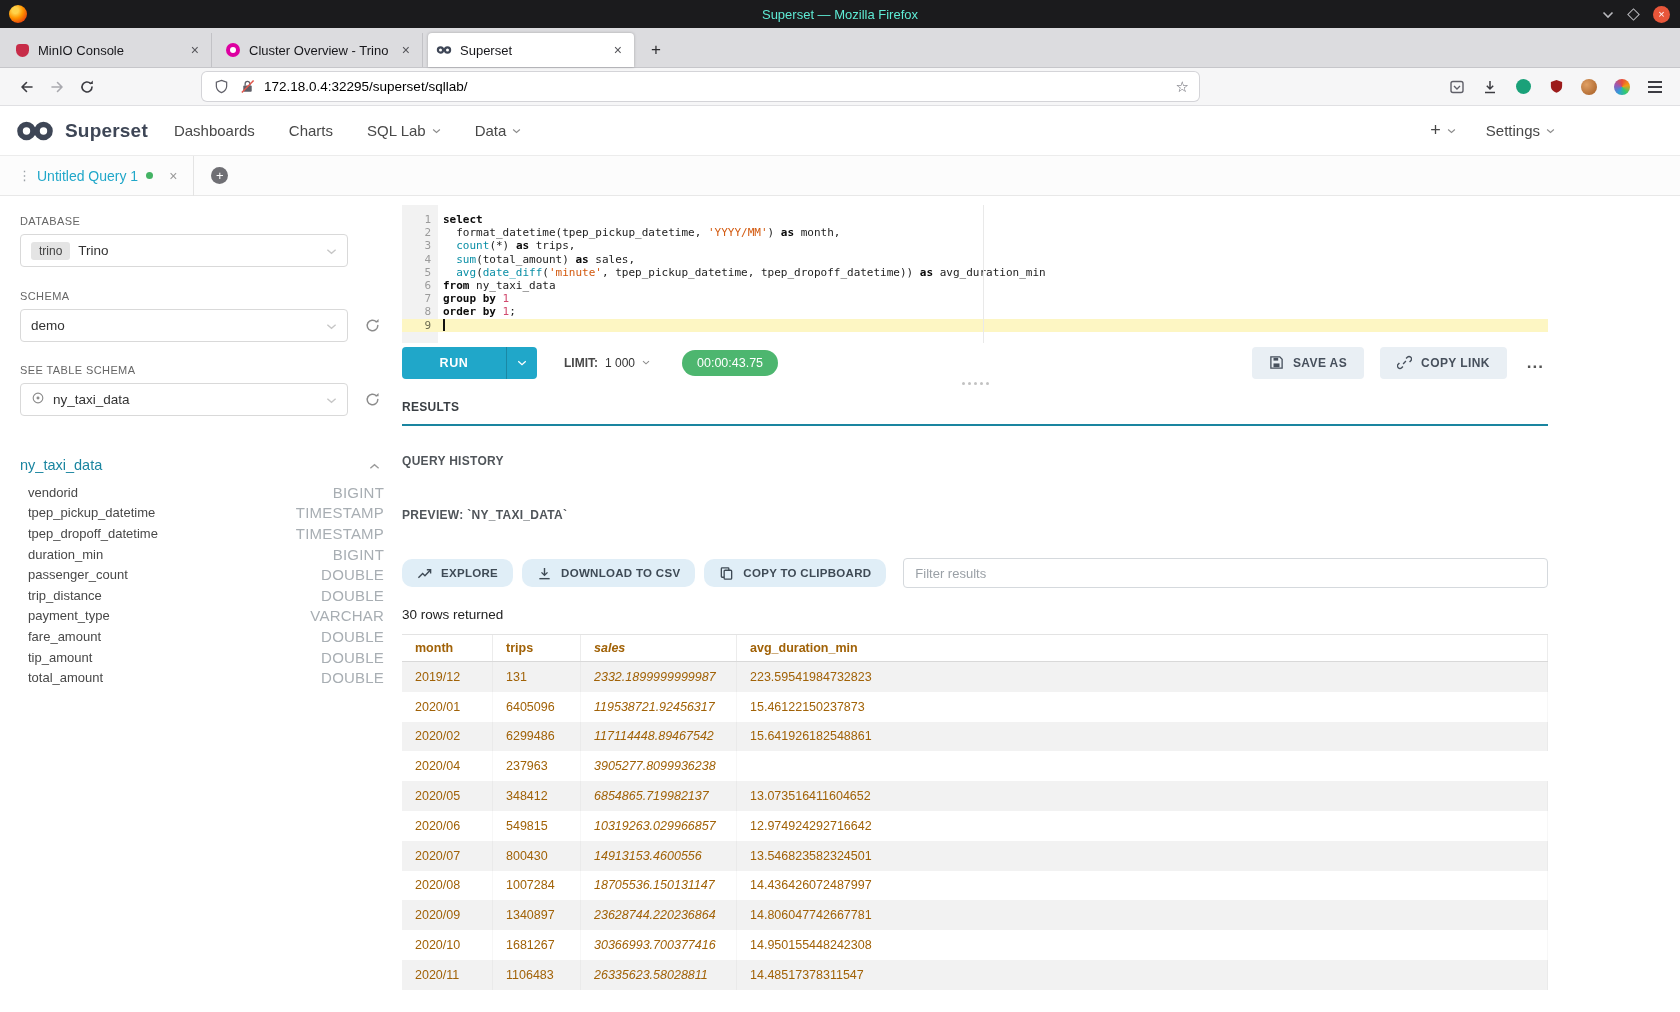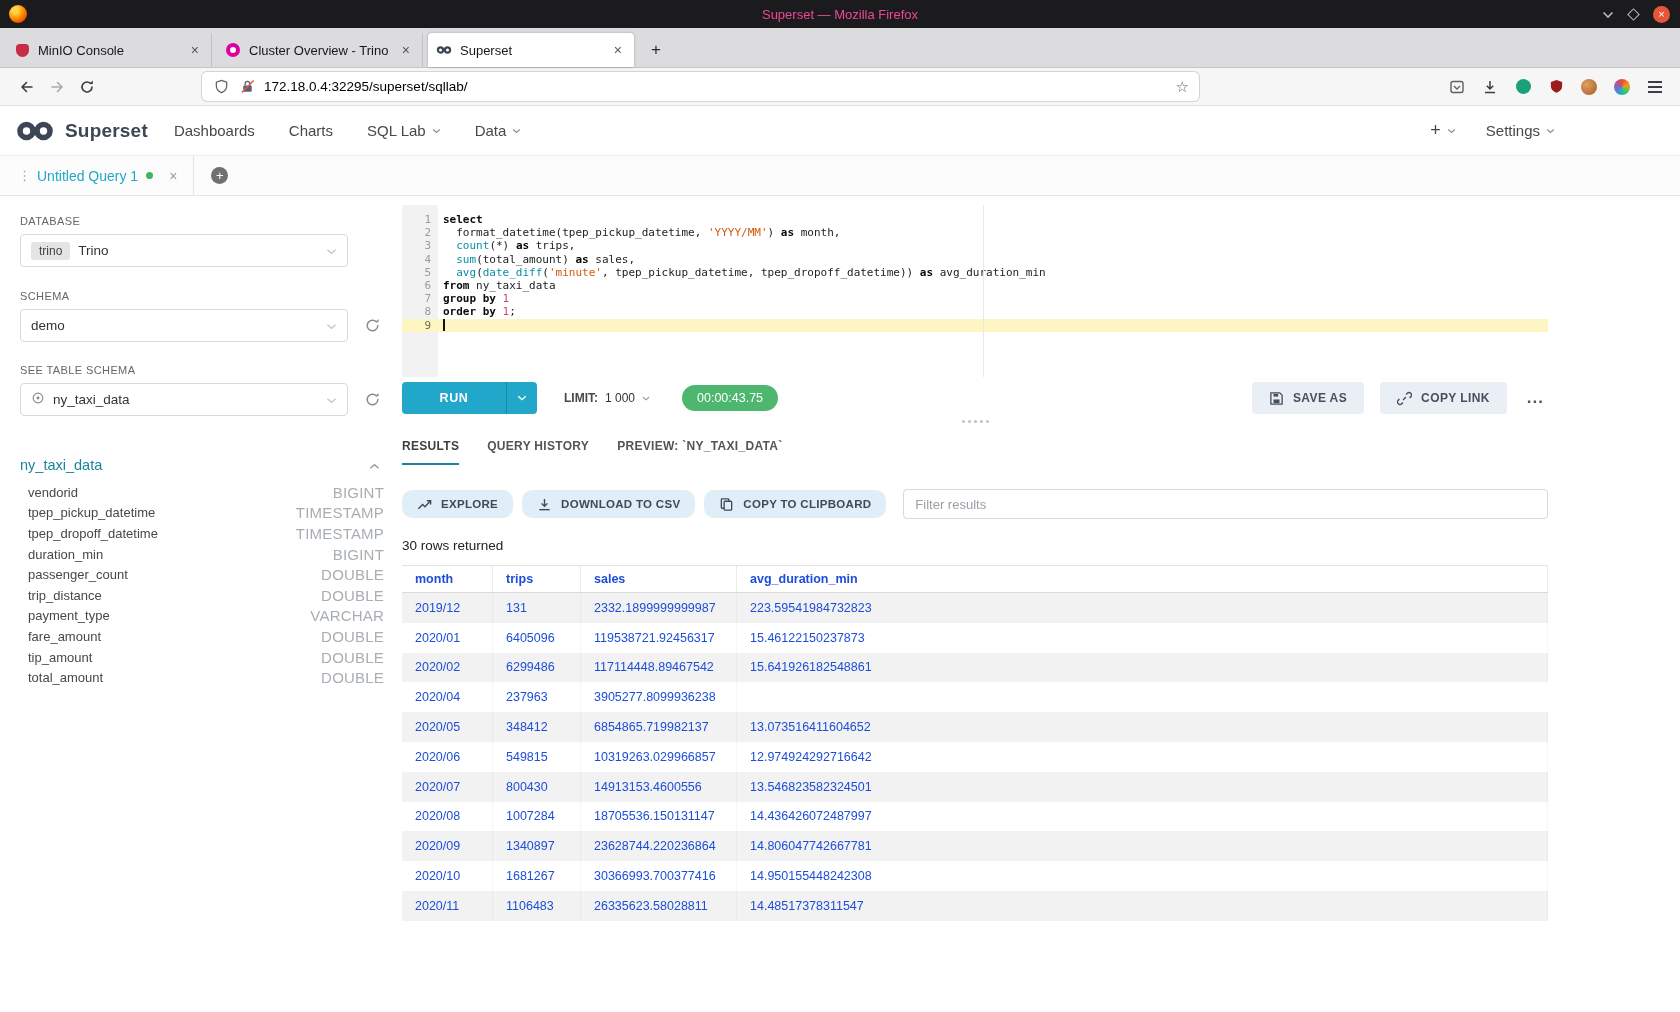--- a/index.html
+++ b/index.html
@@ -4,21 +4,21 @@
 <style>
   *{margin:0;padding:0;box-sizing:border-box;}
   html,body{background:#fff;}
   body{font-family:"Liberation Sans",sans-serif;color:#333;}
   .window{width:1680px;height:1012px;position:relative;overflow:hidden;background:#fff;}
 
   
   .titlebar{height:28px;background:#1b1b1d;display:flex;align-items:center;position:relative;}
   .ff-logo{position:absolute;left:9px;top:5px;width:18px;height:18px;border-radius:50%;
     background:radial-gradient(circle at 35% 30%,#ffd24a 0 18%,#ff9500 45%,#e3340f 85%);}
-  .win-title{flex:1;text-align:center;font-size:13px;color:#ec4899;}
+  .win-title{flex:1;text-align:center;font-size:13px;color:#5eead4;}
   .win-controls{position:absolute;right:10px;top:0;height:28px;display:flex;align-items:center;gap:15px;}
   .wc-diamond{width:9px;height:9px;border:1.5px solid #b9b9bd;transform:rotate(45deg);}
   .wc-close{width:17px;height:17px;border-radius:50%;background:#e8563a;color:#fff;font-size:11px;
     display:flex;align-items:center;justify-content:center;line-height:1;}
 
   .tabbar{height:40px;background:#dcdcdf;display:flex;align-items:flex-end;padding-left:6px;border-bottom:1px solid #c6c6ca;}
   .btab{width:206px;height:34px;margin-right:5px;display:flex;align-items:center;padding:0 8px;
     border-radius:4px 4px 0 0;font-size:13px;color:#17171b;position:relative;}
   .btab:not(.active){border-right:1px solid #c2c2c6;border-radius:0;}
   .btab.active{background:#fff;box-shadow:0 0 3px rgba(0,0,0,.25);}
@@ -114,39 +114,39 @@
   .limit .lab{font-weight:bold;color:#484848;}
   .timer{margin-left:32px;background:#4db66f;color:#fff;font-size:12.5px;padding:6px 15px;border-radius:15px;}
   .run-right{margin-left:auto;display:flex;align-items:center;gap:16px;}
   .sec-btn{height:32px;background:#e9eff4;border-radius:4px;display:flex;align-items:center;gap:9px;
     padding:0 17px;font-size:12px;font-weight:bold;color:#47505c;letter-spacing:.4px;}
   .more-dots{color:#555;font-size:17px;font-weight:bold;letter-spacing:1px;padding:0 4px;}
 
   
   .pane-handle{height:13px;display:flex;align-items:center;justify-content:center;gap:3px;}
   .pane-handle i{width:3px;height:3px;border-radius:50%;background:#c2c2c2;}
-  .res-tabs{display:flex;gap:28px;margin-top:2px;}
+  .res-tabs{display:flex;gap:19px;margin-top:2px;flex-direction:column;}
   .res-tab{font-size:12px;font-weight:bold;color:#50555a;letter-spacing:.3px;padding:9px 0 12px;position:relative;}
   .res-tab.active{color:#3a3f44;}
   .res-tab.active::after{content:"";position:absolute;left:0;right:0;bottom:0;height:2px;background:#1a85a0;}
   .res-actions{display:flex;align-items:center;margin-top:24px;gap:9px;}
   .blue-btn{height:28px;background:#e0eef7;border-radius:10px;display:flex;align-items:center;gap:9px;
     padding:0 15px;font-size:11.5px;font-weight:bold;color:#3e4a55;letter-spacing:.3px;}
   .filter-input{margin-left:8px;flex:1;height:30px;border:1px solid #d5d9dd;border-radius:4px;
     padding:0 11px;font-size:13px;color:#333;outline:none;font-family:"Liberation Sans",sans-serif;}
   .filter-input::placeholder{color:#9aa0a6;}
   .rowcount{margin-top:19px;font-size:13.5px;color:#222;}
 
   .grid{margin-top:12px;}
   .grid-header{display:flex;height:28px;border-top:1px solid #e3e3e3;border-bottom:1px solid #d9d9d9;background:#fff;}
   .grid-header .gc{font-weight:bold;border-right:1px solid #ececec;}
-  .gc{padding:0 13px;display:flex;align-items:center;font-size:12.5px;color:#1d4ed8;overflow:hidden;white-space:nowrap;}
+  .gc{padding:0 13px;display:flex;align-items:center;font-size:12.5px;color:#a16207;overflow:hidden;white-space:nowrap;}
   .c0{width:91px;flex-shrink:0;}
   .c1{width:88px;flex-shrink:0;}
-  .c2{width:156px;flex-shrink:0;}
+  .c2{width:156px;flex-shrink:0;font-style:italic;}
   .c3{flex:1;}
   .grid-body{height:350px;overflow:hidden;}
   .grid-row{display:flex;height:29.8px;}
   .grid-row:nth-child(odd){background:#f2f2f2;}
   .grid-row .gc{border-right:1px solid rgba(0,0,0,0.03);}
 </style>
 </head>
 <body>
 
 <div class="window">

